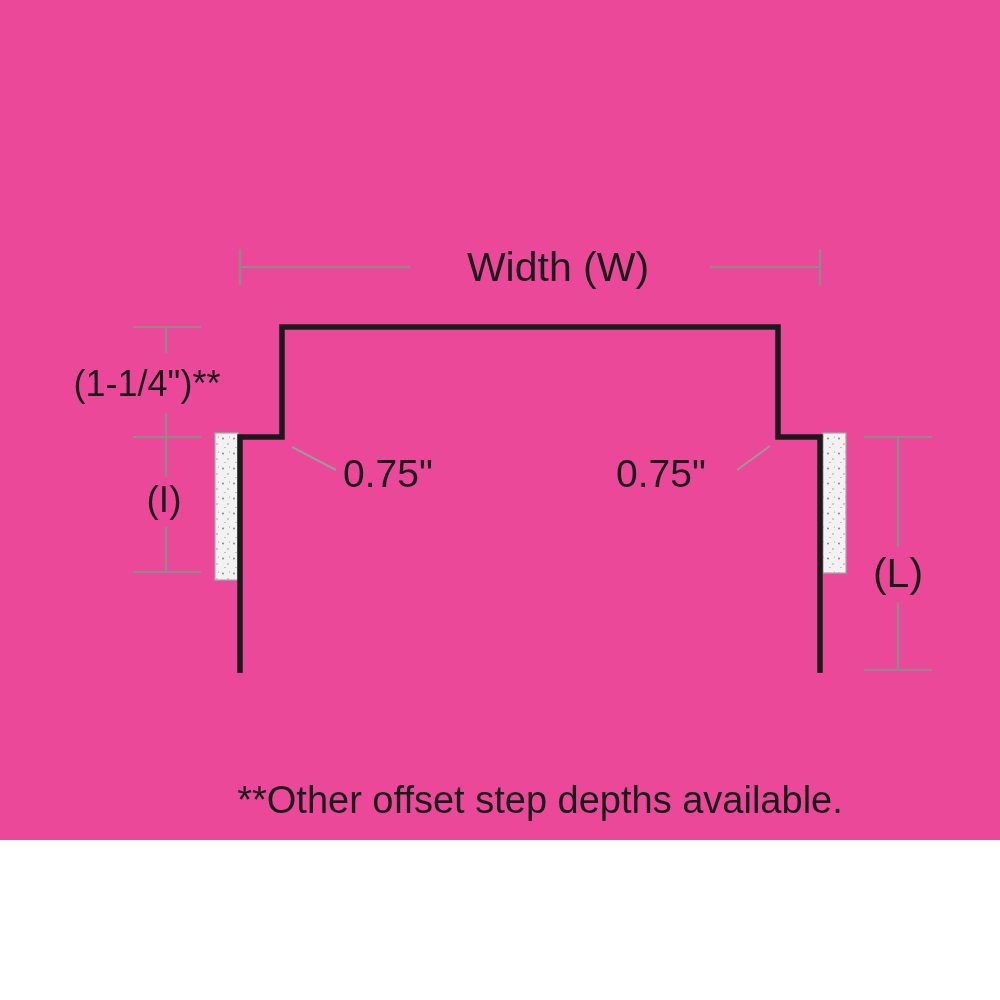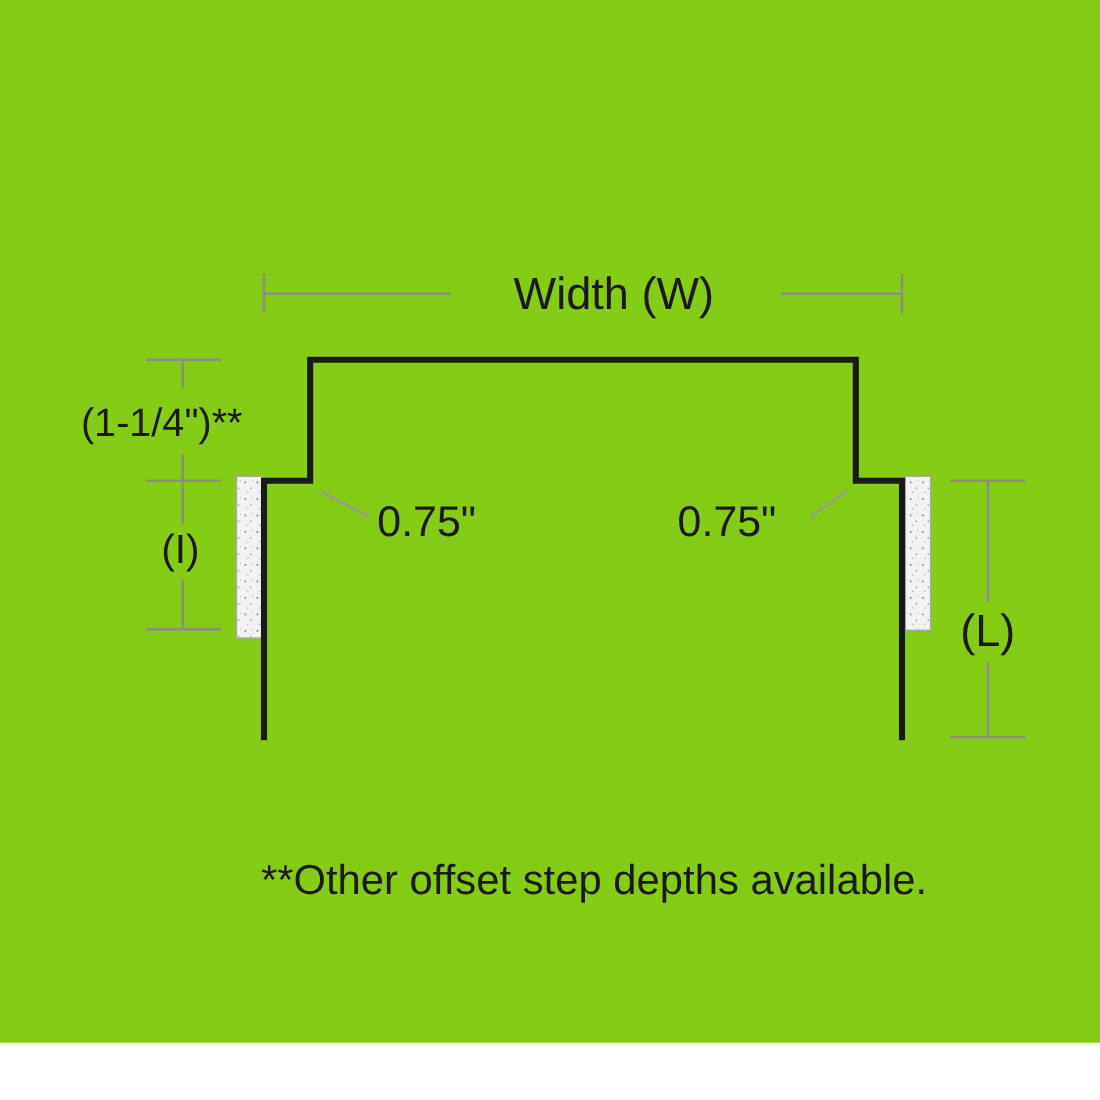--- a/index.html
+++ b/index.html
@@ -7,22 +7,22 @@
     padding: 0;
     background: #ffffff;
     width: 1000px;
     height: 1000px;
     overflow: hidden;
     font-family: "Liberation Sans", sans-serif;
   }
   .stage {
     position: relative;
     width: 1000px;
-    height: 948px;
-    background: #84cc16;
+    height: 840px;
+    background: #ec4899;
   }
   svg text {
     font-family: "Liberation Sans", sans-serif;
     fill: #1a1a1a;
   }
   .dim-line {
     stroke: #8c8c8c;
     stroke-width: 2.2;
     fill: none;
   }

